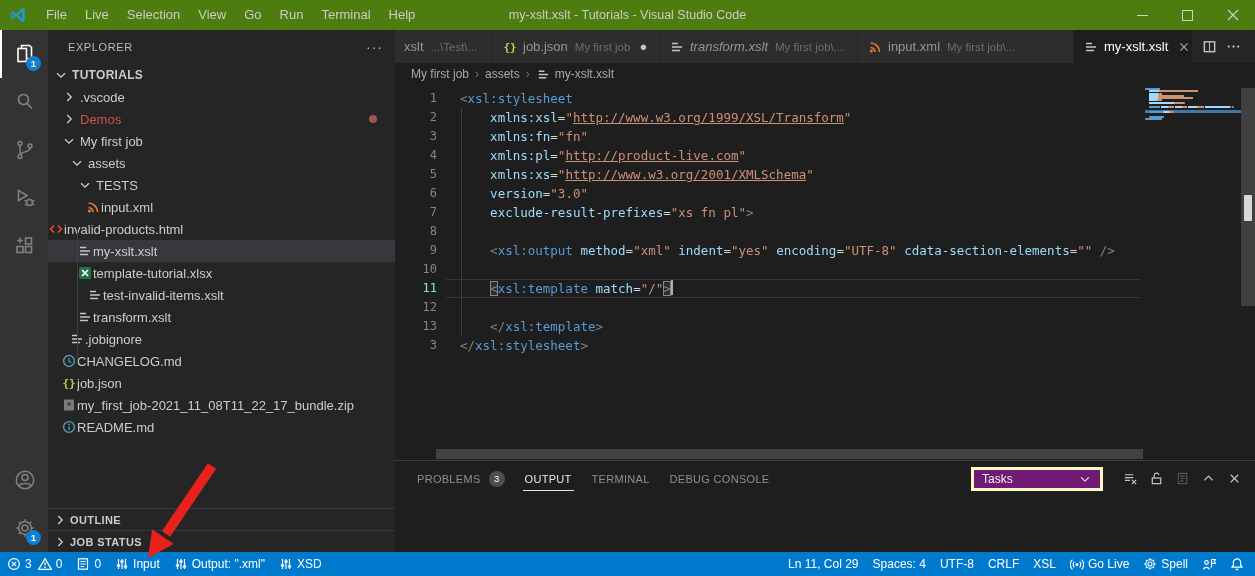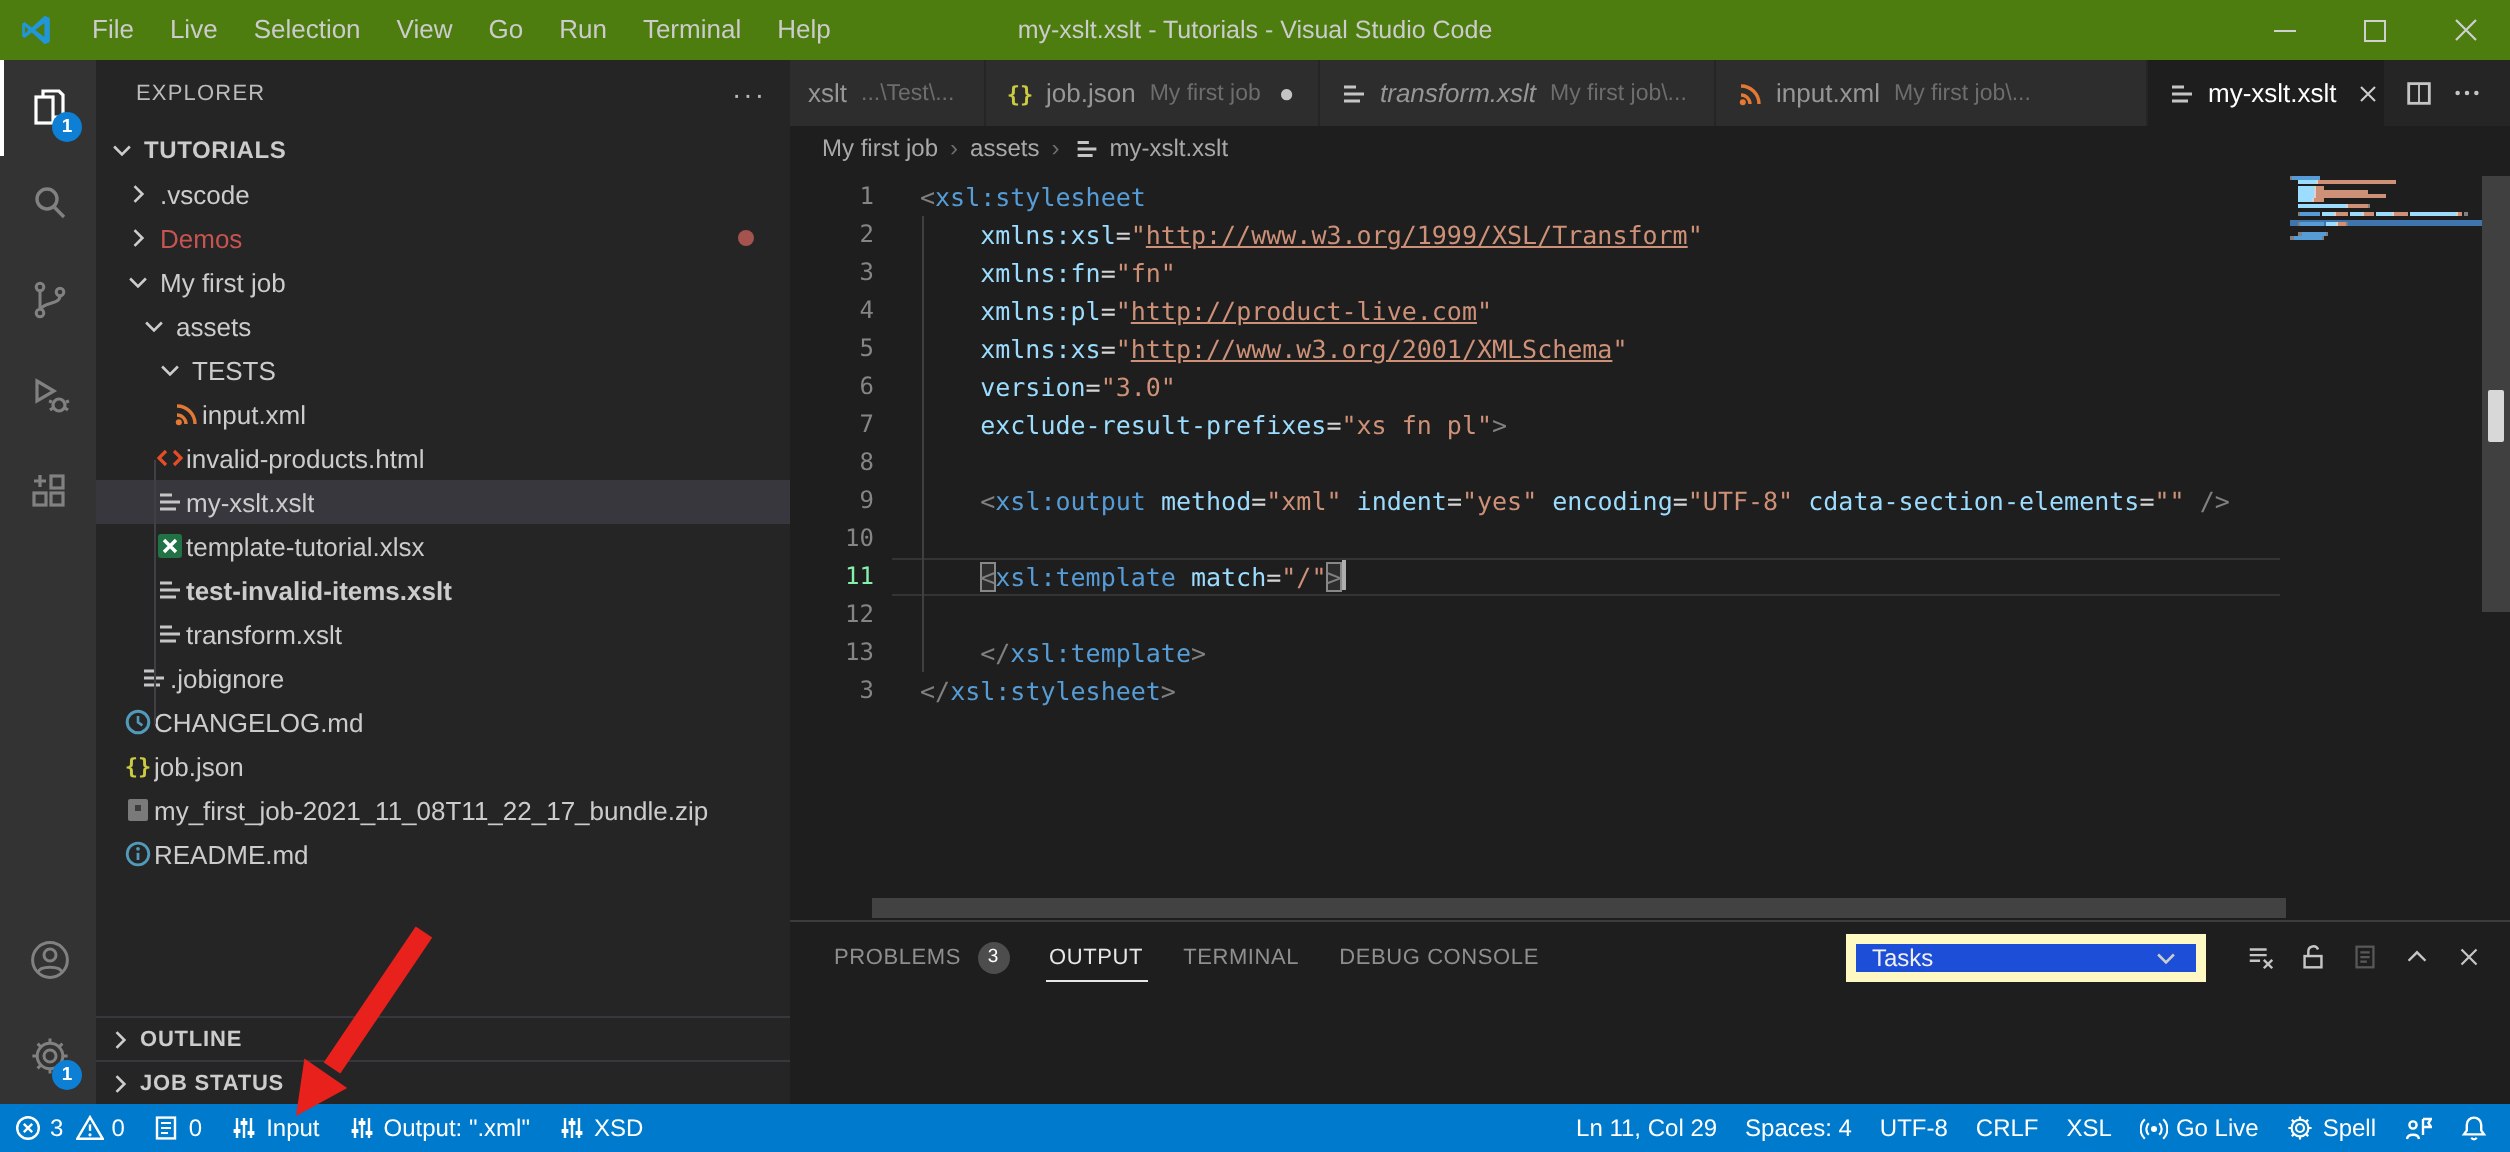--- a/index.html
+++ b/index.html
@@ -93,21 +93,21 @@
   
   .panel { height:92px; flex:none; border-top:1px solid #3c3c3c; background:#1e1e1e; display:flex; flex-direction:column; }
   .panel-head { height:35px; display:flex; align-items:center; padding:0 8px 0 20px; }
   .ptab { font-size:11px; letter-spacing:.3px; color:#8f8f8f; margin-right:16px; height:35px; display:flex;
           align-items:center; position:relative; cursor:pointer; padding:0 2px; }
   .ptab.active { color:#e7e7e7; }
   .ptab.active::after { content:""; position:absolute; left:0; right:0; bottom:5px; height:1px; background:#e7e7e7; }
   .ptab .pbadge { margin-left:8px; background:#4d4d4d; color:#ffffff; border-radius:50%; width:16px; height:16px;
                   font-size:9.5px; line-height:16px; text-align:center; letter-spacing:0; }
   .panel-right { margin-left:auto; display:flex; align-items:center; }
-  .tasks-dd { width:180px; height:24px; background:#1d4ed8; border:5px solid #fef9c3; color:#f0f0f0; font-size:12px;
+  .tasks-dd { width:132px; height:24px; background:#701a75; border:3px solid #fef9c3; color:#f0f0f0; font-size:12px;
               display:flex; align-items:center; padding:0 8px; margin-right:14px; }
   .tasks-dd .ddchev { margin-left:auto; color:#cccccc; }
   .pact { width:26px; height:26px; display:flex; align-items:center; justify-content:center; color:#c5c5c5; }
   .pact.dim { opacity:.35; }
 
   
   .statusbar { height:24px; background:#007acc; color:#ffffff; display:flex; align-items:center;
                font-size:12px; flex:none; }
   .st-item { display:flex; align-items:center; height:24px; padding:0 7px; cursor:pointer; white-space:nowrap; }
   .st-item .sic { margin-right:4px; display:flex; align-items:center; }
@@ -296,21 +296,21 @@
               <svg width="16" height="16" viewBox="0 0 16 16">
                 <g fill="none" stroke="#e37933" stroke-width="1.7">
                   <path d="M3.5 8.5a4.5 4.5 0 0 1 4.5 4.5"></path>
                   <path d="M3.5 4a9 9 0 0 1 9 9"></path>
                 </g>
                 <circle cx="4.4" cy="12.1" r="1.5" fill="#e37933"></circle>
               </svg>
             </span>
             <span class="lbl">input.xml</span>
           </div>
-          <div class="tree-row" style="padding-left: 29px;">
+          <div class="tree-row" style="">
             <span class="twisty">
               <svg width="16" height="16" viewBox="0 0 16 16">
                 <g fill="none" stroke="#e44d26" stroke-width="1.6">
                   <path d="M6 4.5L2.5 8 6 11.5M10 4.5L13.5 8 10 11.5"></path>
                 </g>
               </svg>
             </span>
             <span class="lbl">invalid-products.html</span>
           </div>
           <div class="tree-row selected" style="padding-left: 29px;">
@@ -325,21 +325,21 @@
           </div>
           <div class="tree-row" style="padding-left: 29px;">
             <span class="twisty">
               <svg width="16" height="16" viewBox="0 0 16 16">
                 <rect x="2" y="2" width="12" height="12" rx="1.5" fill="#217346"></rect>
                 <path d="M5 5l6 6M11 5l-6 6" stroke="#fff" stroke-width="1.7"></path>
               </svg>
             </span>
             <span class="lbl">template-tutorial.xlsx</span>
           </div>
-          <div class="tree-row" style="padding-left: 29px; font-weight: bold;">
+          <div class="tree-row" style="padding-left: 39px;">
             <span class="twisty">
               <svg width="16" height="16" viewBox="0 0 16 16">
                 <g stroke="#c5c5c5" stroke-width="1.6">
                   <path d="M3 4.5h6M3 8h10M3 11.5h8"></path>
                 </g>
               </svg>
             </span>
             <span class="lbl">test-invalid-items.xslt</span>
           </div>
           <div class="tree-row" style="padding-left: 29px;">

